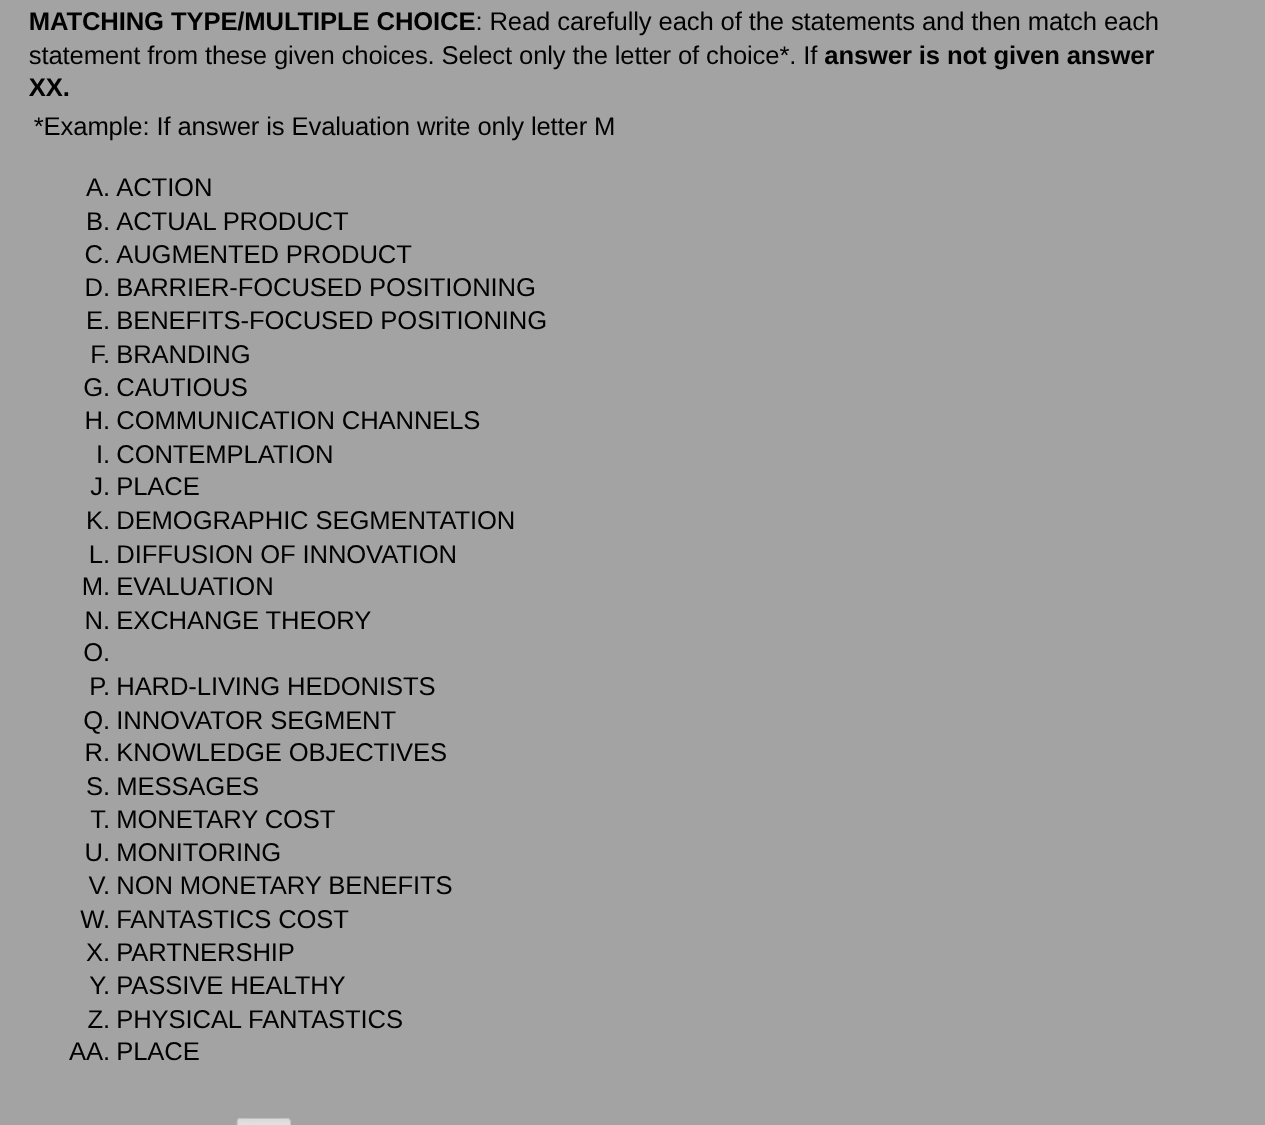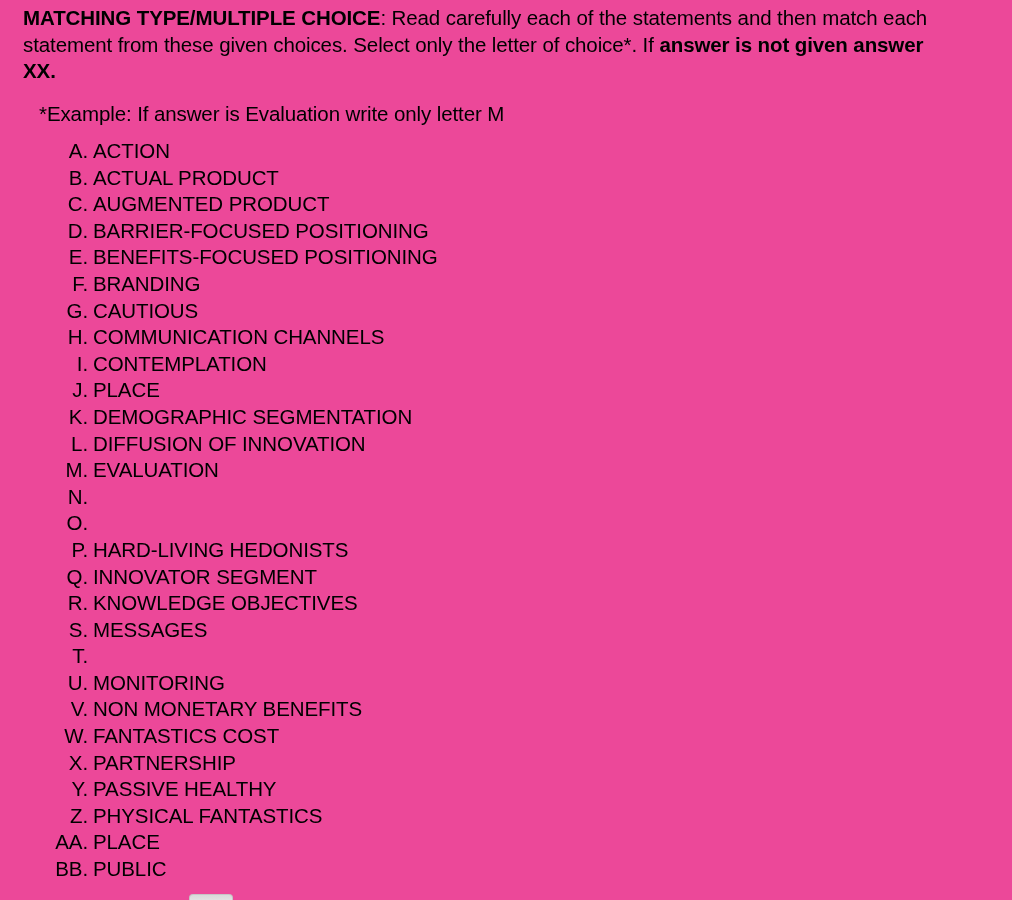--- a/index.html
+++ b/index.html
@@ -14,21 +14,21 @@
     overflow: hidden;
     font-family: "Liberation Sans", sans-serif;
     color: #000000;
     -webkit-font-smoothing: antialiased;
   }
 
   .page {
     position: relative;
     width: 1012px;
     height: 900px;
-    background: #ec4899;
+    background: #a3a3a3;
   }
 
   
   .instructions {
     position: absolute;
     left: 23px;
     top: 5px;
     width: 935px;
     font-size: 20.5px;
     line-height: 26.5px;
@@ -38,21 +38,21 @@
     margin: 0;
     text-align: left;
   }
   .instr-strong {
     font-weight: bold;
   }
   .instr-normal {
     font-weight: normal;
   }
   .example-line {
-    margin: 16px;
+    margin: 4px;
     font-size: 20.5px;
     line-height: 26.5px;
     font-weight: normal;
     white-space: nowrap;
   }
 
   
   .choice-list {
     position: absolute;
     left: 0;
@@ -155,20 +155,21 @@
       <li class="choice-item">
         <span class="choice-marker">L.</span>
         <span class="choice-label">DIFFUSION OF INNOVATION</span>
       </li>
       <li class="choice-item">
         <span class="choice-marker">M.</span>
         <span class="choice-label">EVALUATION</span>
       </li>
       <li class="choice-item">
         <span class="choice-marker">N.</span>
+        <span class="choice-label">EXCHANGE THEORY</span>
       </li>
       <li class="choice-item">
         <span class="choice-marker">O.</span>
       </li>
       <li class="choice-item">
         <span class="choice-marker">P.</span>
         <span class="choice-label">HARD-LIVING HEDONISTS</span>
       </li>
       <li class="choice-item">
         <span class="choice-marker">Q.</span>
@@ -177,20 +178,21 @@
       <li class="choice-item">
         <span class="choice-marker">R.</span>
         <span class="choice-label">KNOWLEDGE OBJECTIVES</span>
       </li>
       <li class="choice-item">
         <span class="choice-marker">S.</span>
         <span class="choice-label">MESSAGES</span>
       </li>
       <li class="choice-item">
         <span class="choice-marker">T.</span>
+        <span class="choice-label">MONETARY COST</span>
       </li>
       <li class="choice-item">
         <span class="choice-marker">U.</span>
         <span class="choice-label">MONITORING</span>
       </li>
       <li class="choice-item">
         <span class="choice-marker">V.</span>
         <span class="choice-label">NON MONETARY BENEFITS</span>
       </li>
       <li class="choice-item">
@@ -206,21 +208,17 @@
         <span class="choice-label">PASSIVE HEALTHY</span>
       </li>
       <li class="choice-item">
         <span class="choice-marker">Z.</span>
         <span class="choice-label">PHYSICAL FANTASTICS</span>
       </li>
       <li class="choice-item">
         <span class="choice-marker">AA.</span>
         <span class="choice-label">PLACE</span>
       </li>
-      <li class="choice-item">
-        <span class="choice-marker">BB.</span>
-        <span class="choice-label">PUBLIC</span>
-      </li>
     </ul>
 
   <div class="bottom-artifact"></div>
 
 </div>
 
 </body></html>

